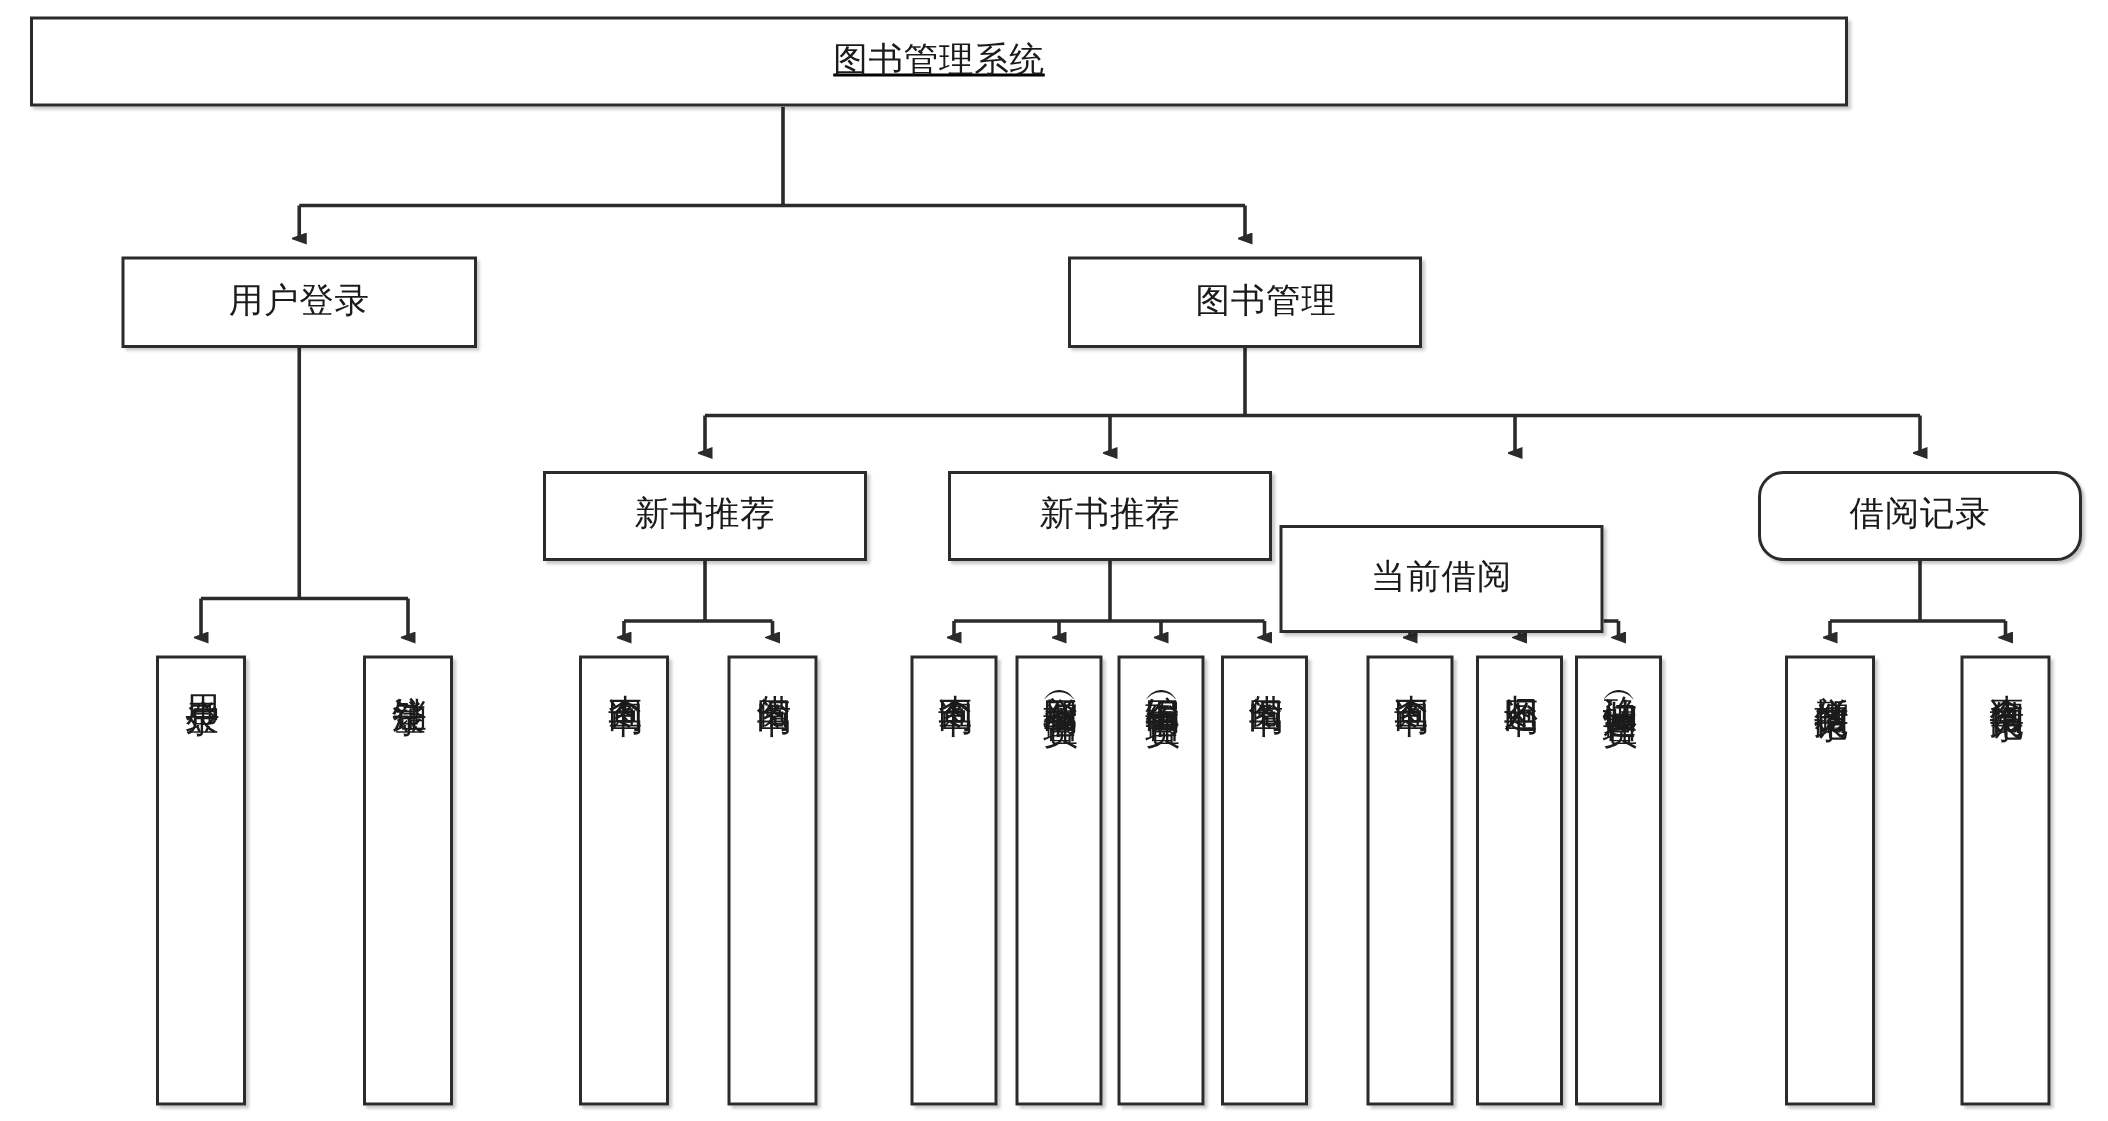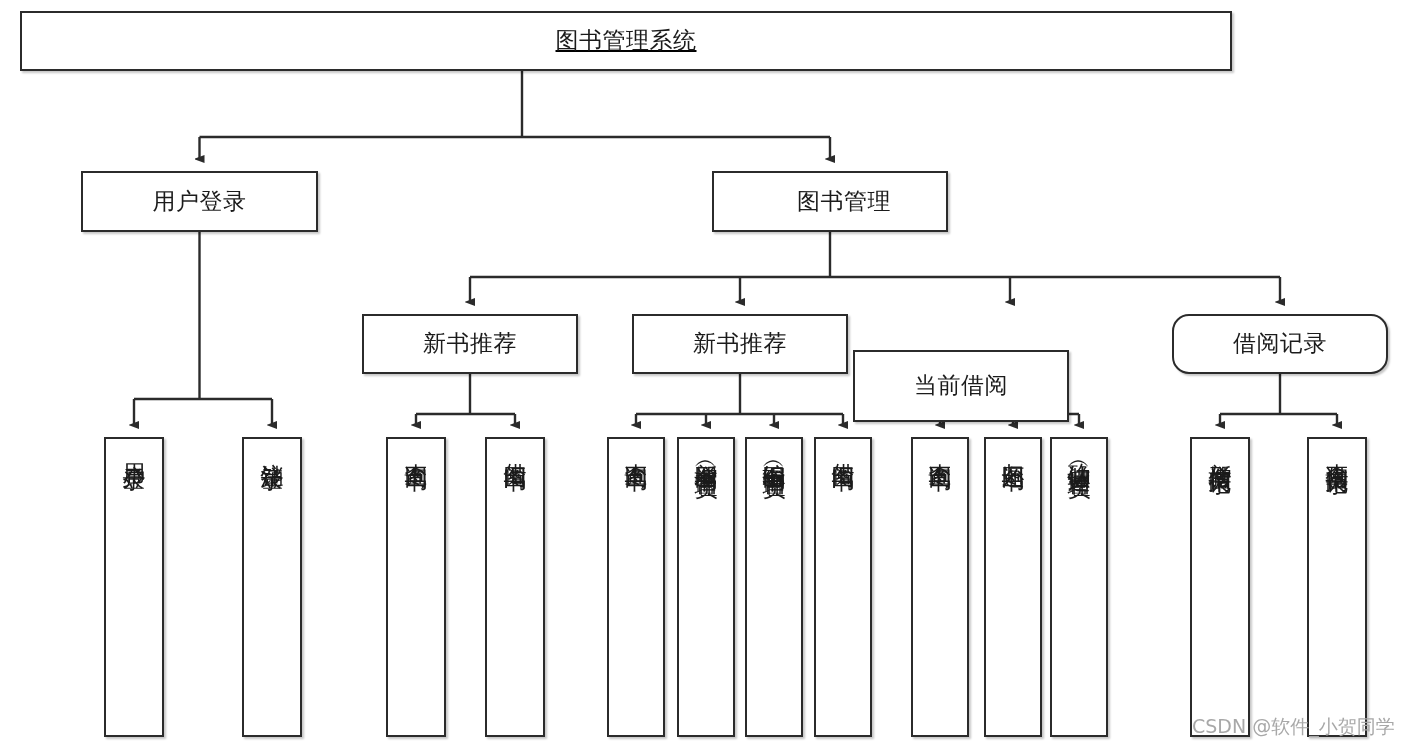--- a/index.html
+++ b/index.html
@@ -169,14 +169,13 @@
         <span class="label">确认归还（管理员）</span>
       </div>
       <div class="node vert" style="left: 1190px; top: 437px; width: 60px; height: 300px;">
         <span class="label">新增借阅记录</span>
       </div>
       <div class="node vert" style="left: 1307px; top: 437px; width: 60px; height: 300px;">
         <span class="label">查询借阅记录</span>
       </div>
     </div>
 
-  <div class="watermark" style="left: 1192px; top: 714px;">CSDN @软件_小贺同学</div>
 </div>
 
 </body></html>

